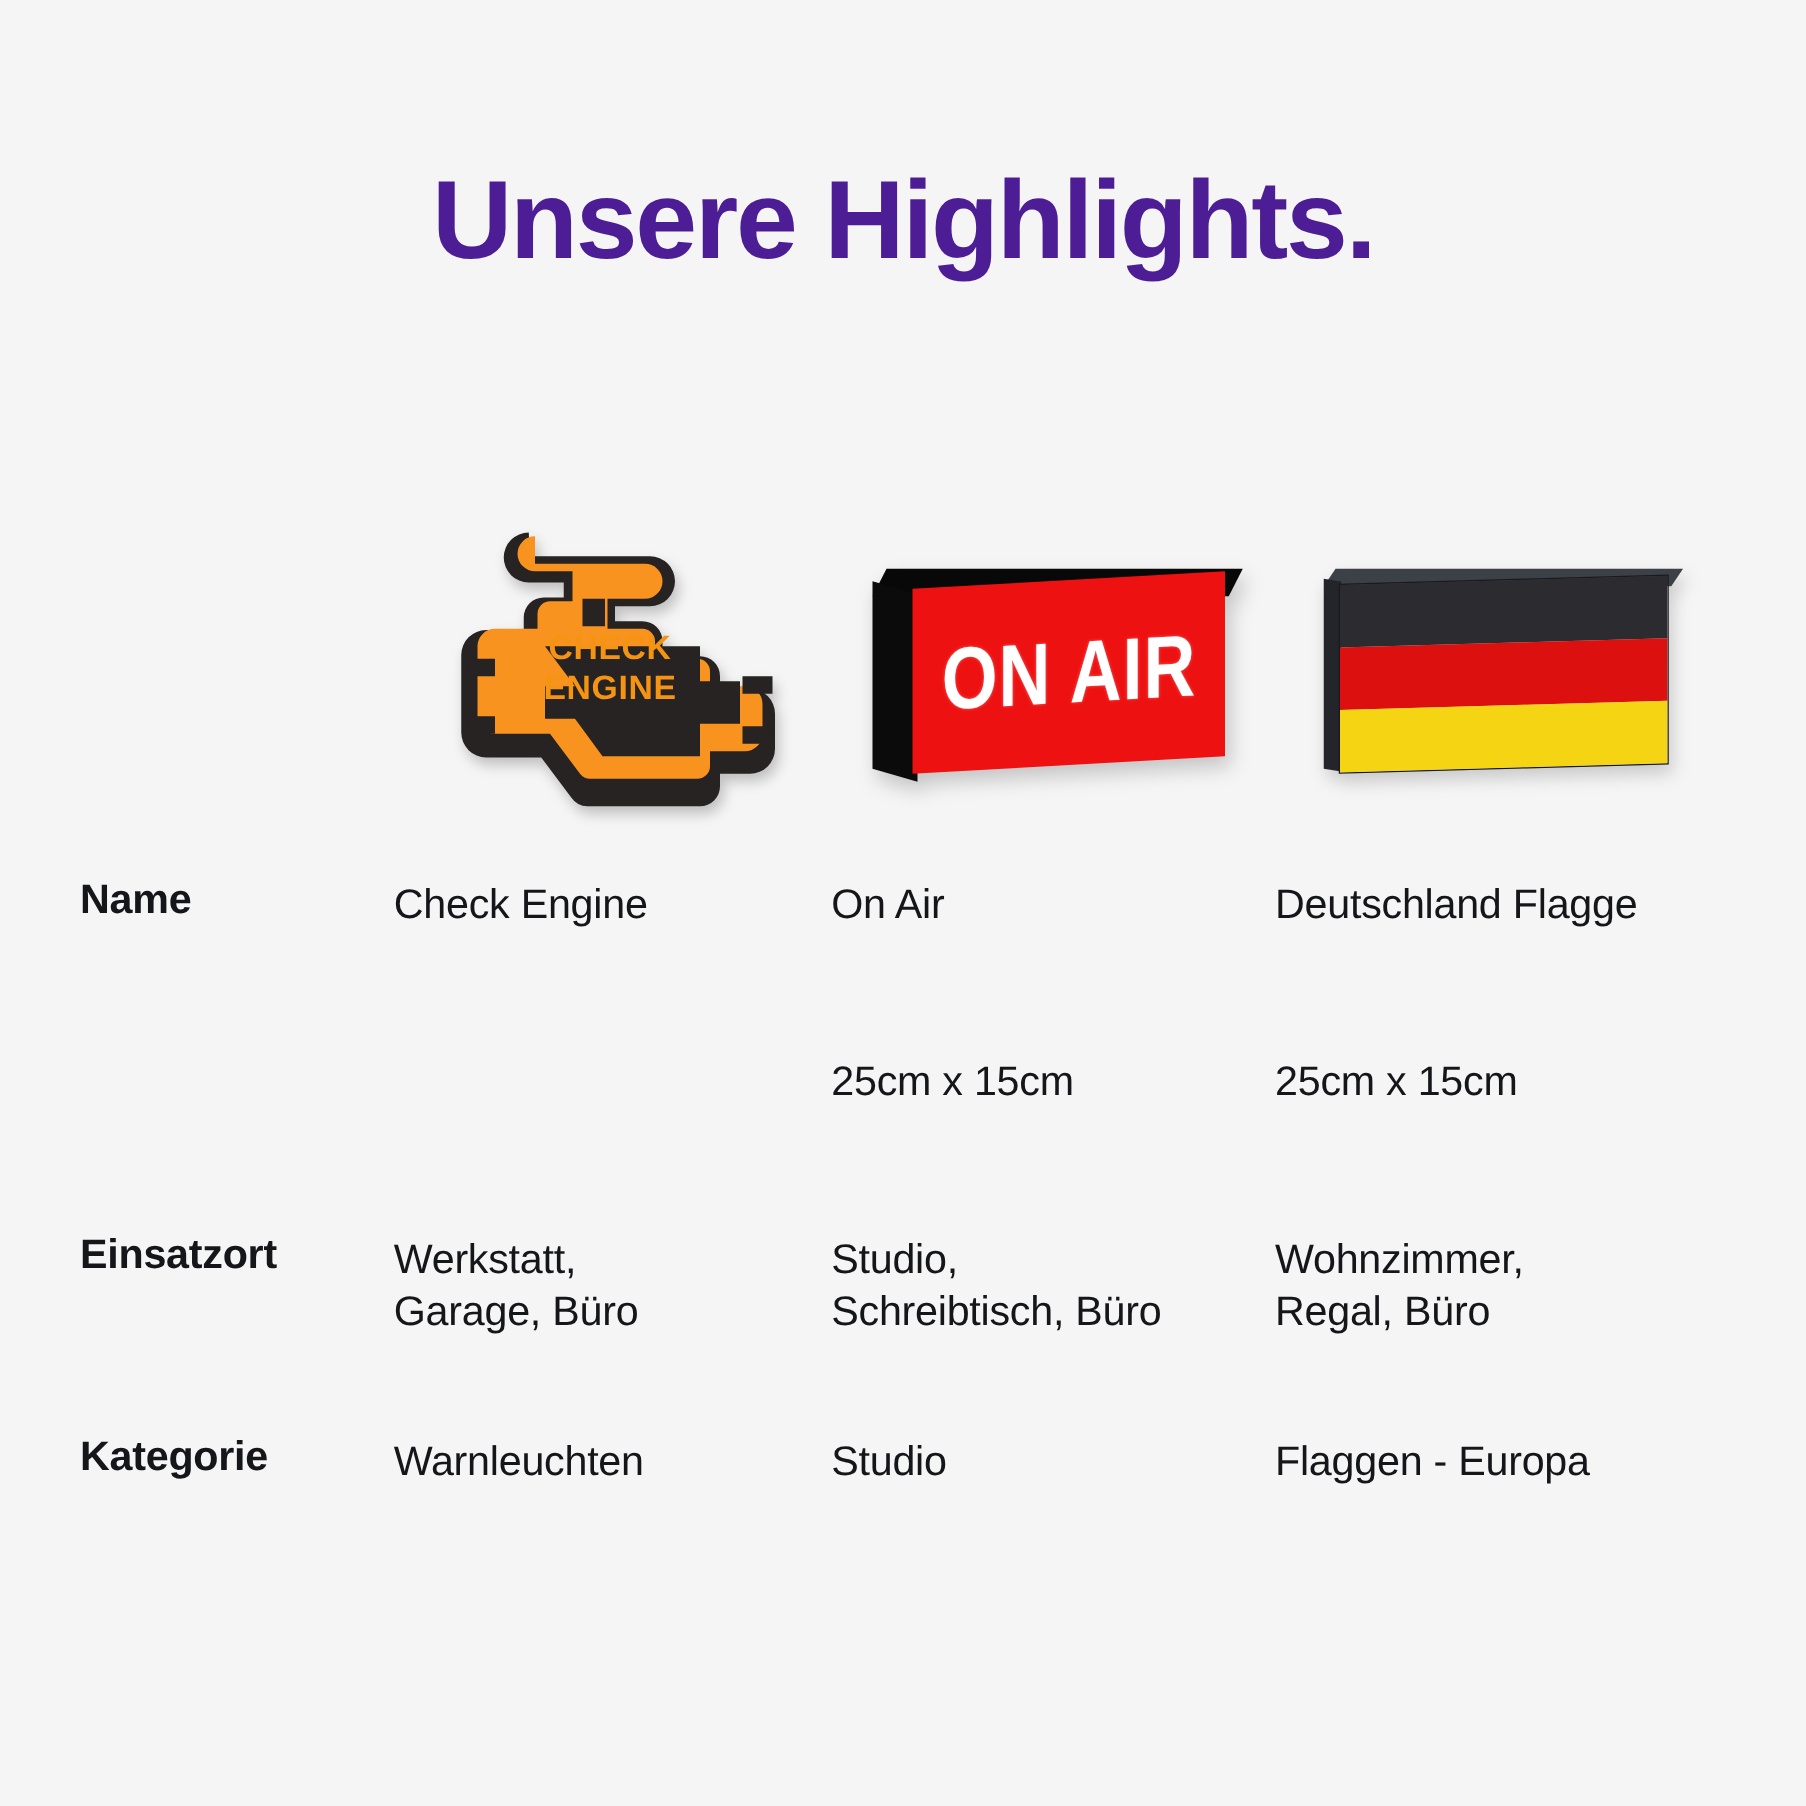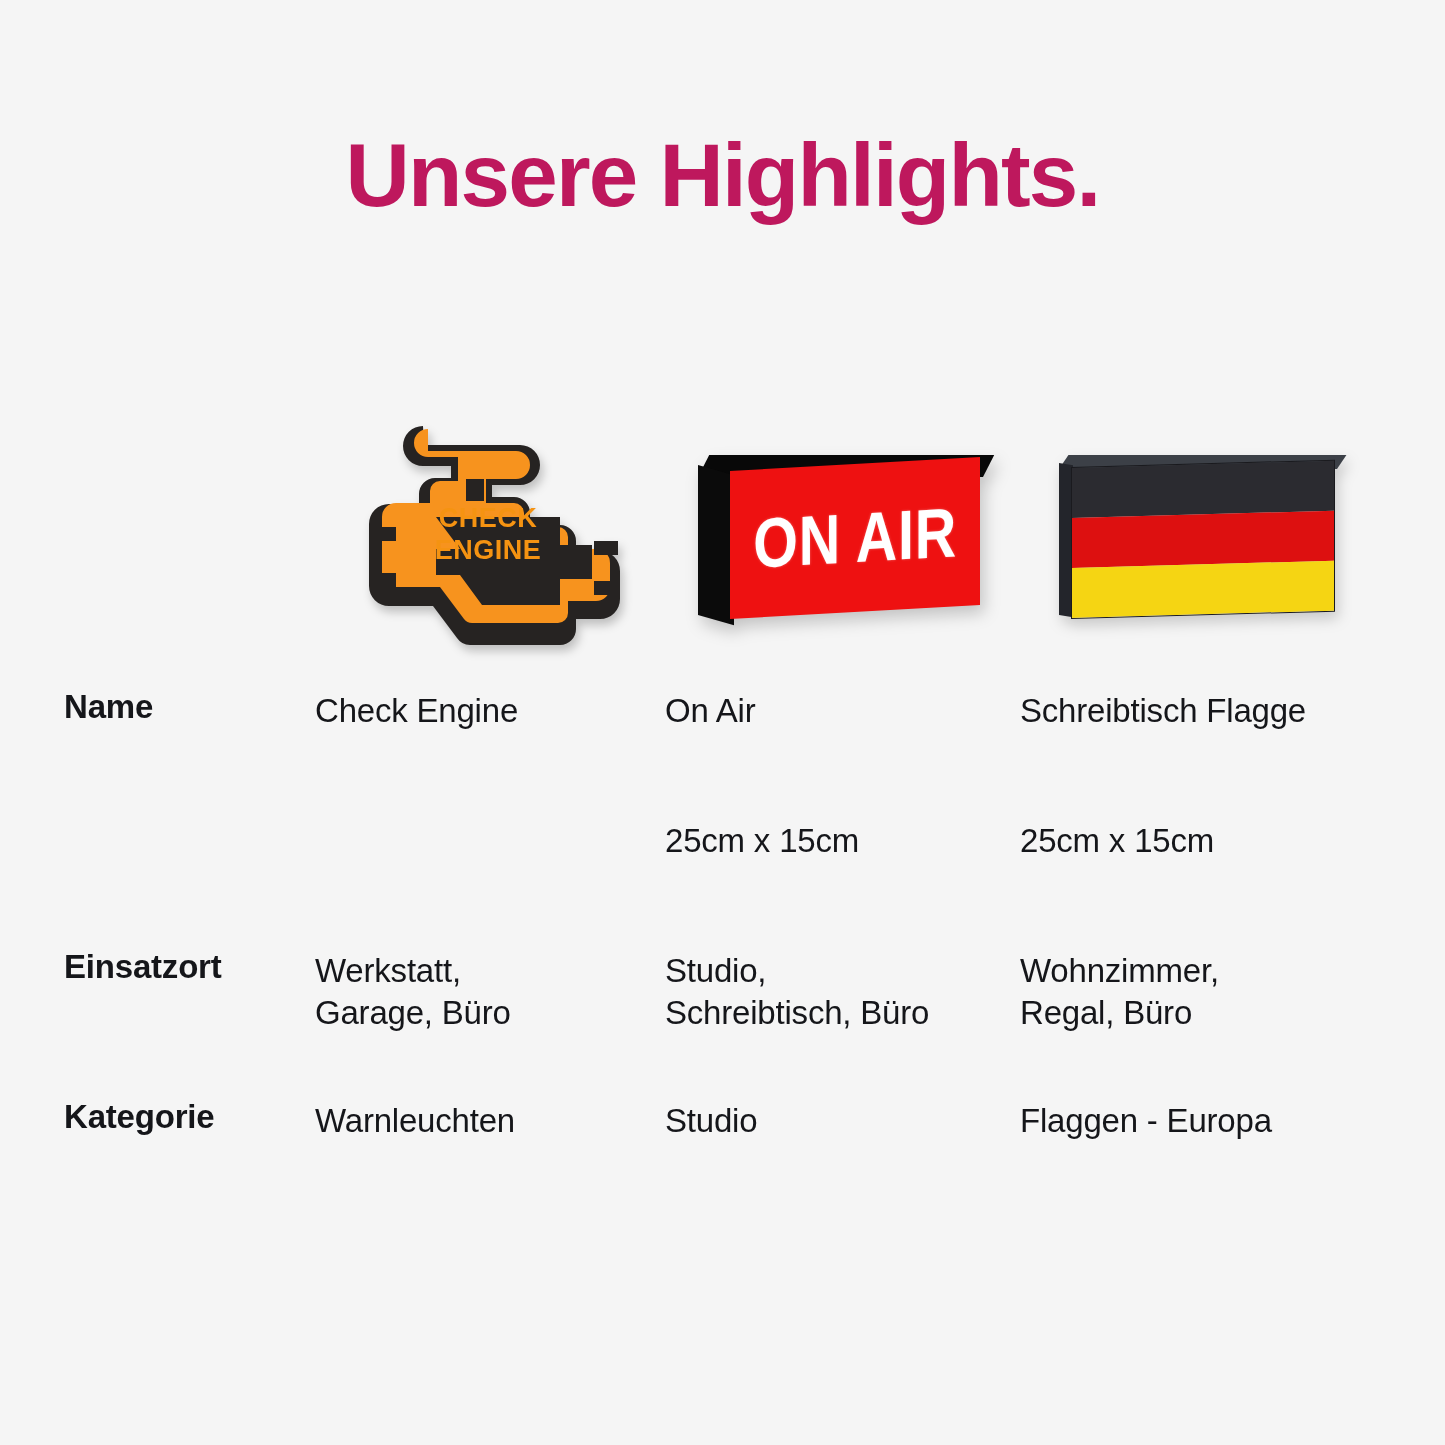--- a/index.html
+++ b/index.html
@@ -20,21 +20,21 @@
   .page-title {
     position: absolute;
     left: 0;
     top: 131px;
     width: 1445px;
     text-align: center;
     font-size: 89px;
     font-weight: 700;
     letter-spacing: -1.8px;
     line-height: 1;
-    color: #be185d;
+    color: #4c1d95;
   }
 
   
   .product-strip {
     position: absolute;
     left: 0;
     top: 400px;
     width: 1445px;
     height: 270px;
   }
@@ -181,20 +181,21 @@
   .spec-table {
     position: absolute;
     left: 0;
     top: 690px;
     width: 1445px;
   }
   .spec-row {
     position: relative;
     width: 1445px;
     height: 130px;
+    margin-top: 12px;
   }
   .spec-row.tall { height: 150px; }
   .spec-label {
     position: absolute;
     left: 64px;
     top: 0;
     width: 260px;
     font-size: 33px;
     font-weight: 700;
     line-height: 1;
@@ -270,21 +271,21 @@
   </div>
 
 </div>
 
 <div class="spec-table">
 
   <div class="spec-row">
     <div class="spec-label">Name</div>
     <div class="spec-val v1">Check Engine</div>
     <div class="spec-val v2">On Air</div>
-    <div class="spec-val v3">Schreibtisch Flagge</div>
+    <div class="spec-val v3">Deutschland Flagge</div>
   </div>
 
   <div class="spec-row">
     <div class="spec-val v2">25cm x 15cm</div>
     <div class="spec-val v3">25cm x 15cm</div>
   </div>
 
   <div class="spec-row tall">
     <div class="spec-label">Einsatzort</div>
     <div class="spec-val v1">Werkstatt,<br>Garage, Büro</div>

